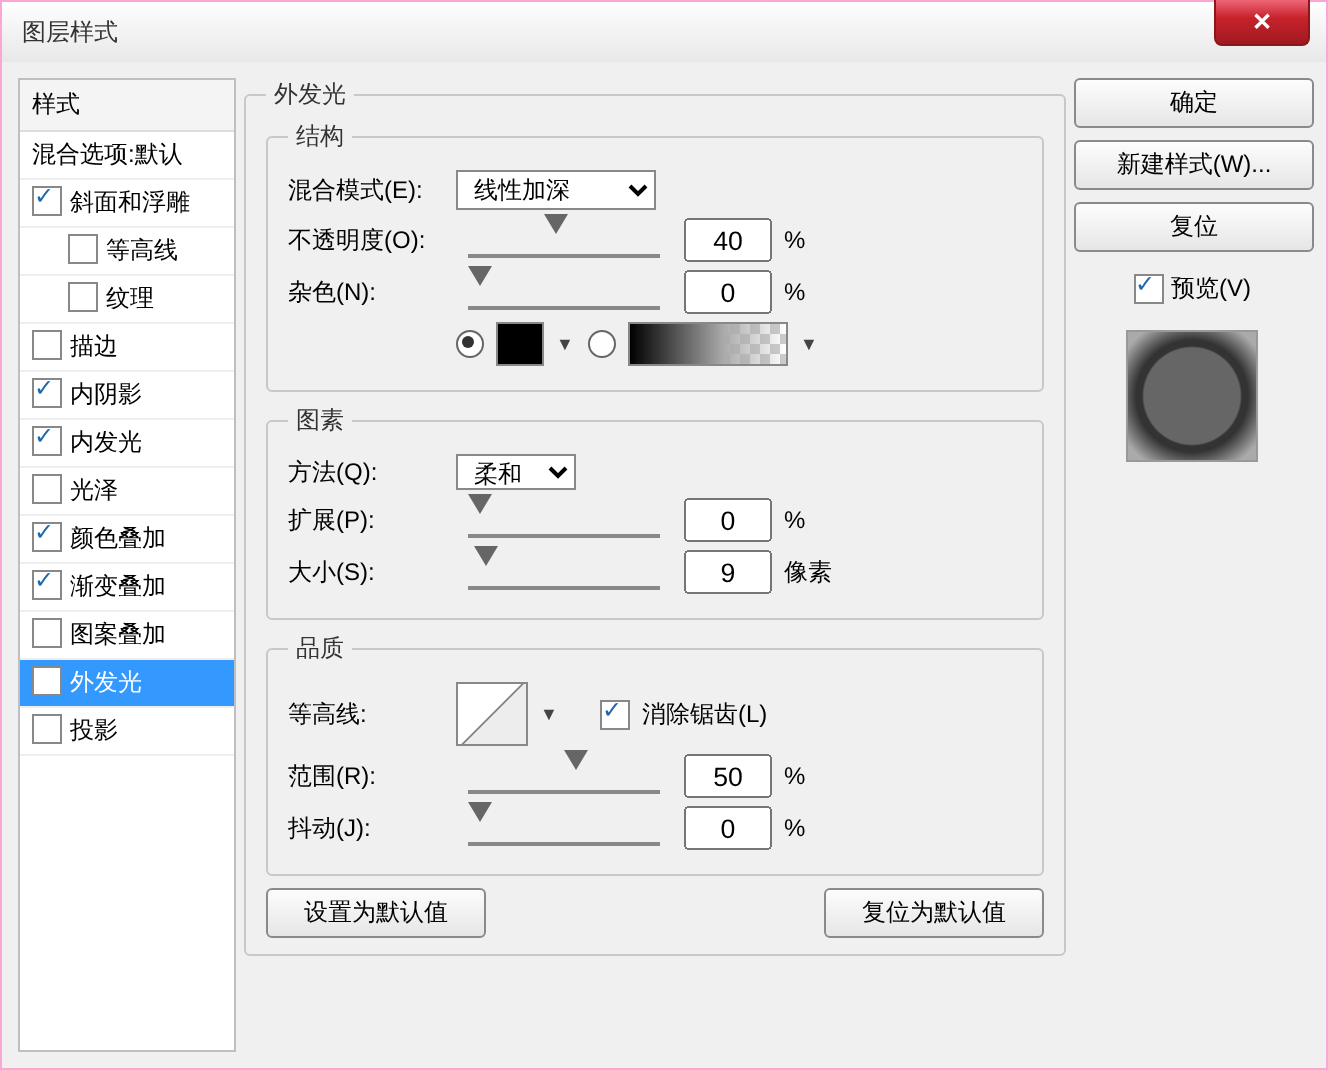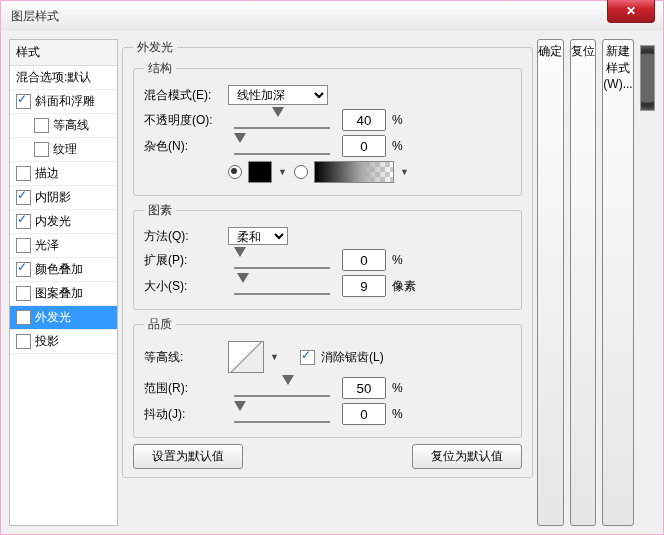--- a/index.html
+++ b/index.html
@@ -3,21 +3,21 @@
 <meta charset="utf-8">
 <style>
 body{margin:0;font-family:"Microsoft YaHei",SimSun,Arial,sans-serif;font-size:12px;background:#5a7a8a}
 .win{width:662px;height:533px;background:#fff;border:1px solid #f9a8d4;box-shadow:0 0 8px rgba(0,0,0,.4);position:relative}
 .titlebar{height:30px;background:linear-gradient(#fefefe,#e8e8e8);border-bottom:1px solid #bbb;display:flex;align-items:center;padding-left:10px}
 .title{color:#333}
 .closebtn{position:absolute;right:8px;top:-1px;width:46px;height:22px;background:linear-gradient(#e67,#c8232c 40%,#a01820);border:1px solid #8a1818;border-top:none;border-radius:0 0 4px 4px;color:#fff;display:flex;align-items:center;justify-content:center;font-weight:bold}
 .body{position:absolute;top:30px;left:0;right:0;bottom:0;background:#f0f0f0;padding:8px;display:flex;gap:4px}
 .leftcol{width:107px;border:1px solid #bfbfbf;background:#fff}
 .leftcol .hdr{padding:4px 6px;border-bottom:1px solid #dcdcdc;background:#f4f4f4}
-.row{padding:3px 6px;display:flex;align-items:center;gap:4px;border-bottom:1px solid #eee;cursor:default}
+.row{padding:3px 6px;display:flex;gap:4px;border-bottom:1px solid #eee;cursor:default}
 .row.sel{background:#3399ff;color:#fff}
 .chk{width:13px;height:13px;border:1px solid #888;background:#fff;position:relative;display:inline-block}
 .chk.on::after{content:"✓";position:absolute;top:-3px;left:0;font-size:12px;color:#2266aa}
 .row.sel .chk.on::after{color:#fff}
 .indent{margin-left:18px}
 .mid{flex:1;position:relative}
 fieldset{border:1px solid #c8c8c8;border-radius:3px;margin:0 0 6px 0;padding:4px 10px 8px}
 legend{padding:0 4px;color:#333}
 .frow{display:flex;align-items:center;margin:4px 0;gap:6px}
 .lab{width:78px;text-align:left}
@@ -26,21 +26,21 @@
 .num{width:36px;height:16px;text-align:center}
 .slider{width:96px;height:16px;position:relative;border-bottom:2px solid #888;margin:0 6px}
 .slider .th{position:absolute;width:0;height:0;border-left:6px solid transparent;border-right:6px solid transparent;border-top:10px solid #666;top:-4px}
 .radio{width:12px;height:12px;border:1px solid #666;border-radius:50%;display:inline-block;position:relative;background:#fff}
 .radio.on::after{content:"";position:absolute;top:2px;left:2px;width:6px;height:6px;background:#333;border-radius:50%}
 .sw{width:22px;height:20px;border:1px solid #888;background:#000;display:inline-block}
 .dd{width:10px;display:inline-flex;align-items:center;color:#444;font-size:9px}
 .grad{width:78px;height:20px;border:1px solid #888;background:linear-gradient(to right,#000,#aaa 60%,transparent),repeating-conic-gradient(#ccc 0 25%,#fff 0 50%) 0/10px 10px}
 .contour{width:34px;height:30px;border:1px solid #888;background:linear-gradient(135deg,#fff 49%,#888 50%,#888 51%,#ededed 52%)}
 .btn{background:linear-gradient(#fdfdfd,#e6e6e6);border:1px solid #8a8a8a;border-radius:3px;padding:3px 0;text-align:center;cursor:default}
-.rightcol{width:118px;display:flex;flex-direction:row;gap:6px}
+.rightcol{width:118px;display:flex;flex-direction:column;gap:6px}
 .rightcol .btn{width:100%}
 .prevchk{display:flex;align-items:center;justify-content:center;gap:4px;margin-top:4px}
 .preview{width:64px;height:64px;margin:6px auto;background:radial-gradient(circle at 50% 50%, #666 0 24px, #333 25px 28px, #aaa 40px);border:1px solid #999}
 .botbtns{display:flex;gap:10px;justify-content:space-between;margin-top:4px}
 .botbtns .btn{width:108px}
 .outer{margin-bottom:6px}
 .smallsel{width:60px;height:18px}
 </style>
 </head>
 <body>
@@ -85,20 +85,24 @@
           </div>
           <div class="row">
             <span class="chk"></span>
             <span>光泽</span>
           </div>
           <div class="row">
             <span class="chk on"></span>
             <span>颜色叠加</span>
           </div>
           <div class="row">
+            <span class="chk on"></span>
+            <span>渐变叠加</span>
+          </div>
+          <div class="row">
             <span class="chk"></span>
             <span>图案叠加</span>
           </div>
           <div class="row sel">
             <span class="chk on"></span>
             <span>外发光</span>
           </div>
           <div class="row">
             <span class="chk"></span>
             <span>投影</span>
@@ -197,18 +201,22 @@
 
         <div class="botbtns">
           <div class="btn">设置为默认值</div>
           <div class="btn">复位为默认值</div>
         </div>
       </fieldset>
     </div>
 
     <div class="rightcol">
       <div class="btn">确定</div>
+      <div class="btn">新建样式(W)...</div>
       <div class="btn">复位</div>
-      <div class="btn">新建样式(W)...</div>
+      <div class="prevchk">
+        <span class="chk on"></span>
+        <span>预览(V)</span>
+      </div>
       <div class="preview"></div>
     </div>
   </div>
 </div>
 
 </body></html>

